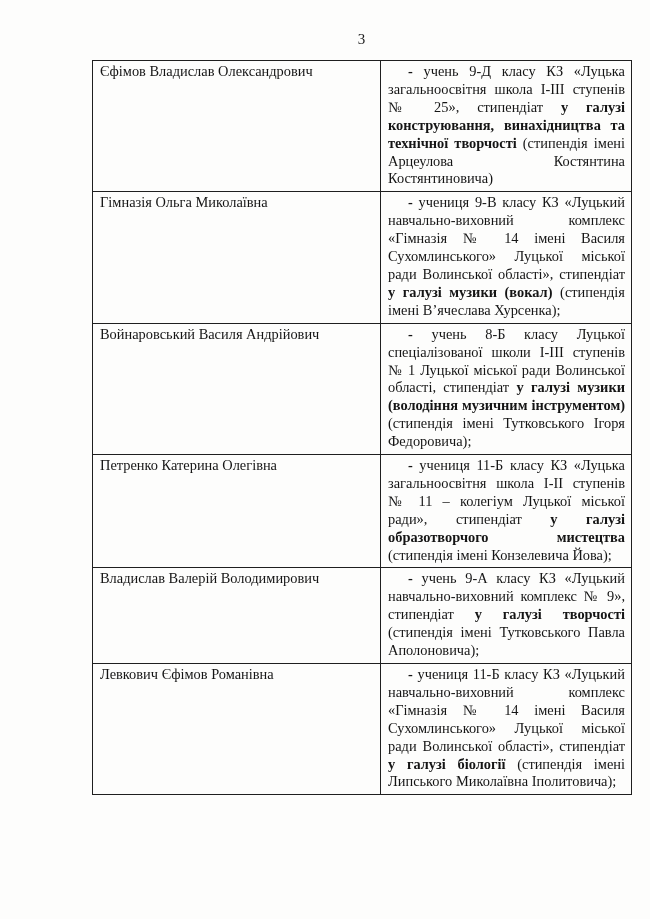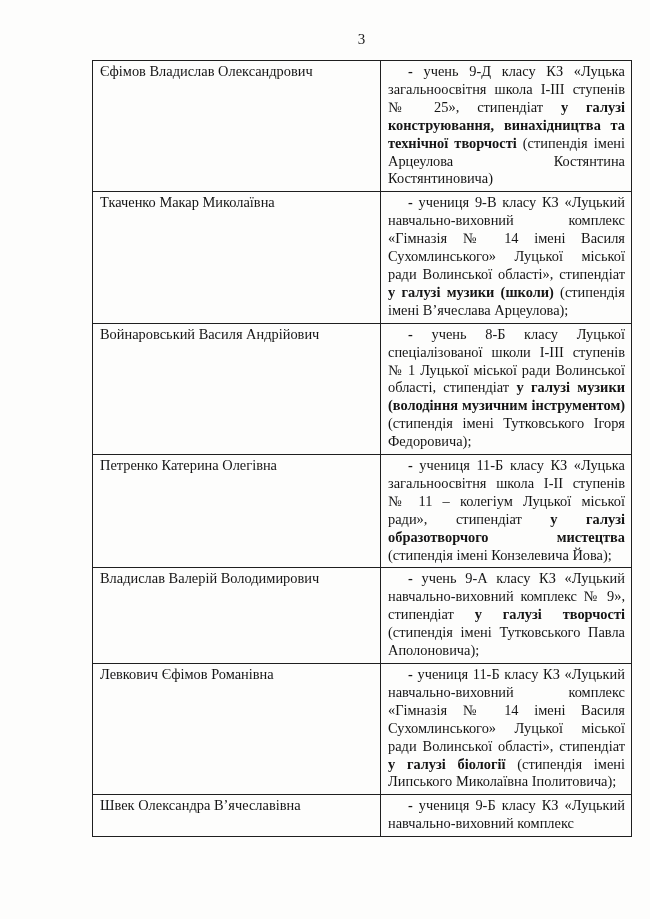--- a/index.html
+++ b/index.html
@@ -72,23 +72,23 @@
       <col class="c-desc">
     </colgroup>
     <tbody>
         <tr>
           <td class="name-cell">Єфімов Владислав Олександрович</td>
           <td class="desc-cell">
             <div class="desc"><b>- </b><span>учень 9-Д класу КЗ «Луцька загальноосвітня школа І-ІІІ ступенів №&nbsp;25», стипендіат </span><b>у галузі конструювання, винахідництва та технічної творчості</b><span> (стипендія імені Арцеулова Костянтина Костянтиновича)</span></div>
           </td>
         </tr>
         <tr>
-          <td class="name-cell">Ткаченко Макар Миколаївна</td>
+          <td class="name-cell">Гімназія Ольга Миколаївна</td>
           <td class="desc-cell">
-            <div class="desc"><b>- </b><span>учениця 9-В класу КЗ «Луцький навчально-виховний комплекс «Гімназія №&nbsp;14 імені Василя Сухомлинського» Луцької міської ради Волинської області», стипендіат </span><b>у галузі музики (школи)</b><span> (стипендія імені В’ячеслава Арцеулова);</span></div>
+            <div class="desc"><b>- </b><span>учениця 9-В класу КЗ «Луцький навчально-виховний комплекс «Гімназія №&nbsp;14 імені Василя Сухомлинського» Луцької міської ради Волинської області», стипендіат </span><b>у галузі музики (вокал)</b><span> (стипендія імені В’ячеслава Хурсенка);</span></div>
           </td>
         </tr>
         <tr>
           <td class="name-cell">Войнаровський Василя Андрійович</td>
           <td class="desc-cell">
             <div class="desc"><b>- </b><span>учень 8-Б класу Луцької спеціалізованої школи І-ІІІ ступенів №&nbsp;1 Луцької міської ради Волинської області, стипендіат </span><b>у галузі музики (володіння музичним інструментом)</b><span> (стипендія імені Тутковського Ігоря Федоровича);</span></div>
           </td>
         </tr>
         <tr>
           <td class="name-cell">Петренко Катерина Олегівна</td>
@@ -101,21 +101,15 @@
           <td class="desc-cell">
             <div class="desc"><b>- </b><span>учень 9-А класу КЗ «Луцький навчально-виховний комплекс №&nbsp;9», стипендіат </span><b>у галузі творчості</b><span> (стипендія імені Тутковського Павла Аполоновича);</span></div>
           </td>
         </tr>
         <tr>
           <td class="name-cell">Левкович Єфімов Романівна</td>
           <td class="desc-cell">
             <div class="desc"><b>- </b><span>учениця 11-Б класу КЗ «Луцький навчально-виховний комплекс «Гімназія №&nbsp;14 імені Василя Сухомлинського» Луцької міської ради Волинської області», стипендіат </span><b>у галузі біології</b><span> (стипендія імені Липського Миколаївна Іполитовича);</span></div>
           </td>
         </tr>
-        <tr class="clipped">
-          <td class="name-cell">Швек Олександра В’ячеславівна</td>
-          <td class="desc-cell">
-            <div class="desc"><b>- </b><span>учениця 9-Б класу КЗ «Луцький навчально-виховний комплекс</span></div>
-          </td>
-        </tr>
       </tbody>
   </table>
 </div>
 
 </body></html>

